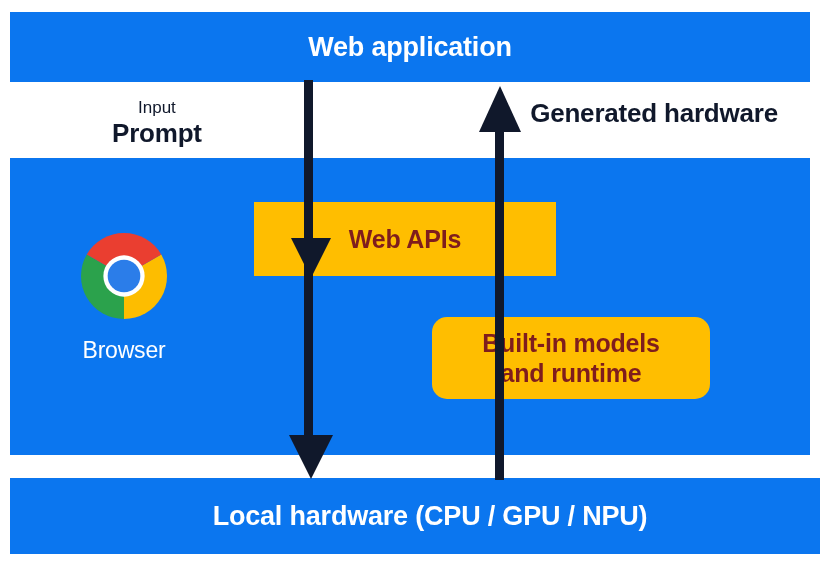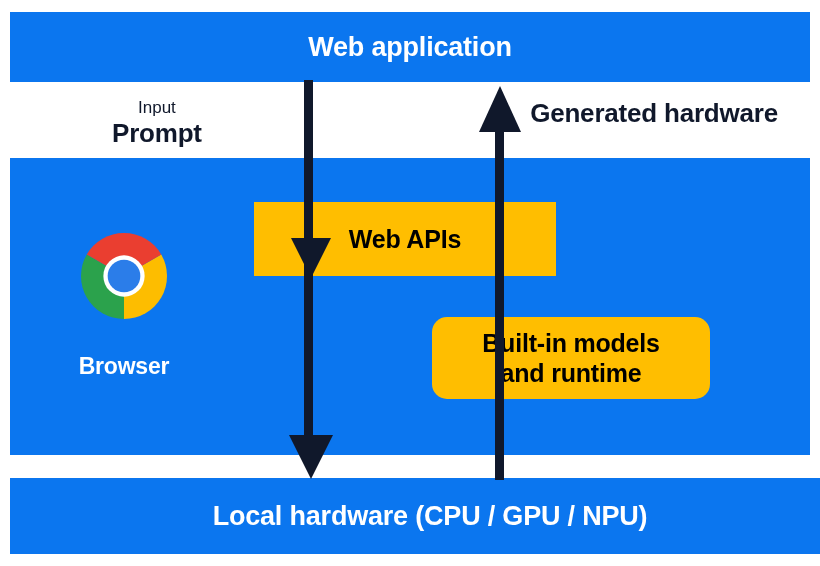--- a/index.html
+++ b/index.html
@@ -102,38 +102,37 @@
     z-index: 2;
   }
   #browser-caption {
     position: absolute;
     left: 10px;
     top: 337px;
     width: 228px;
     text-align: center;
     color: #ffffff;
     font-size: 23px;
-    font-weight: bold;
+    font-weight: normal;
     letter-spacing: -0.2px;
     z-index: 2;
-    margin-top: 16px;
   }
 
   
   .yellow-box {
     position: absolute;
     background: #ffbe00;
     display: flex;
     align-items: center;
     justify-content: center;
     text-align: center;
     z-index: 2;
   }
   .yellow-box .box-label {
-    color: #000000;
+    color: #7f1d1d;
     font-weight: bold;
     font-size: 25px;
     line-height: 1.22;
     letter-spacing: -0.2px;
     white-space: pre-line;
   }
 
   #box-web-apis {
     left: 254px;
     top: 202px;

